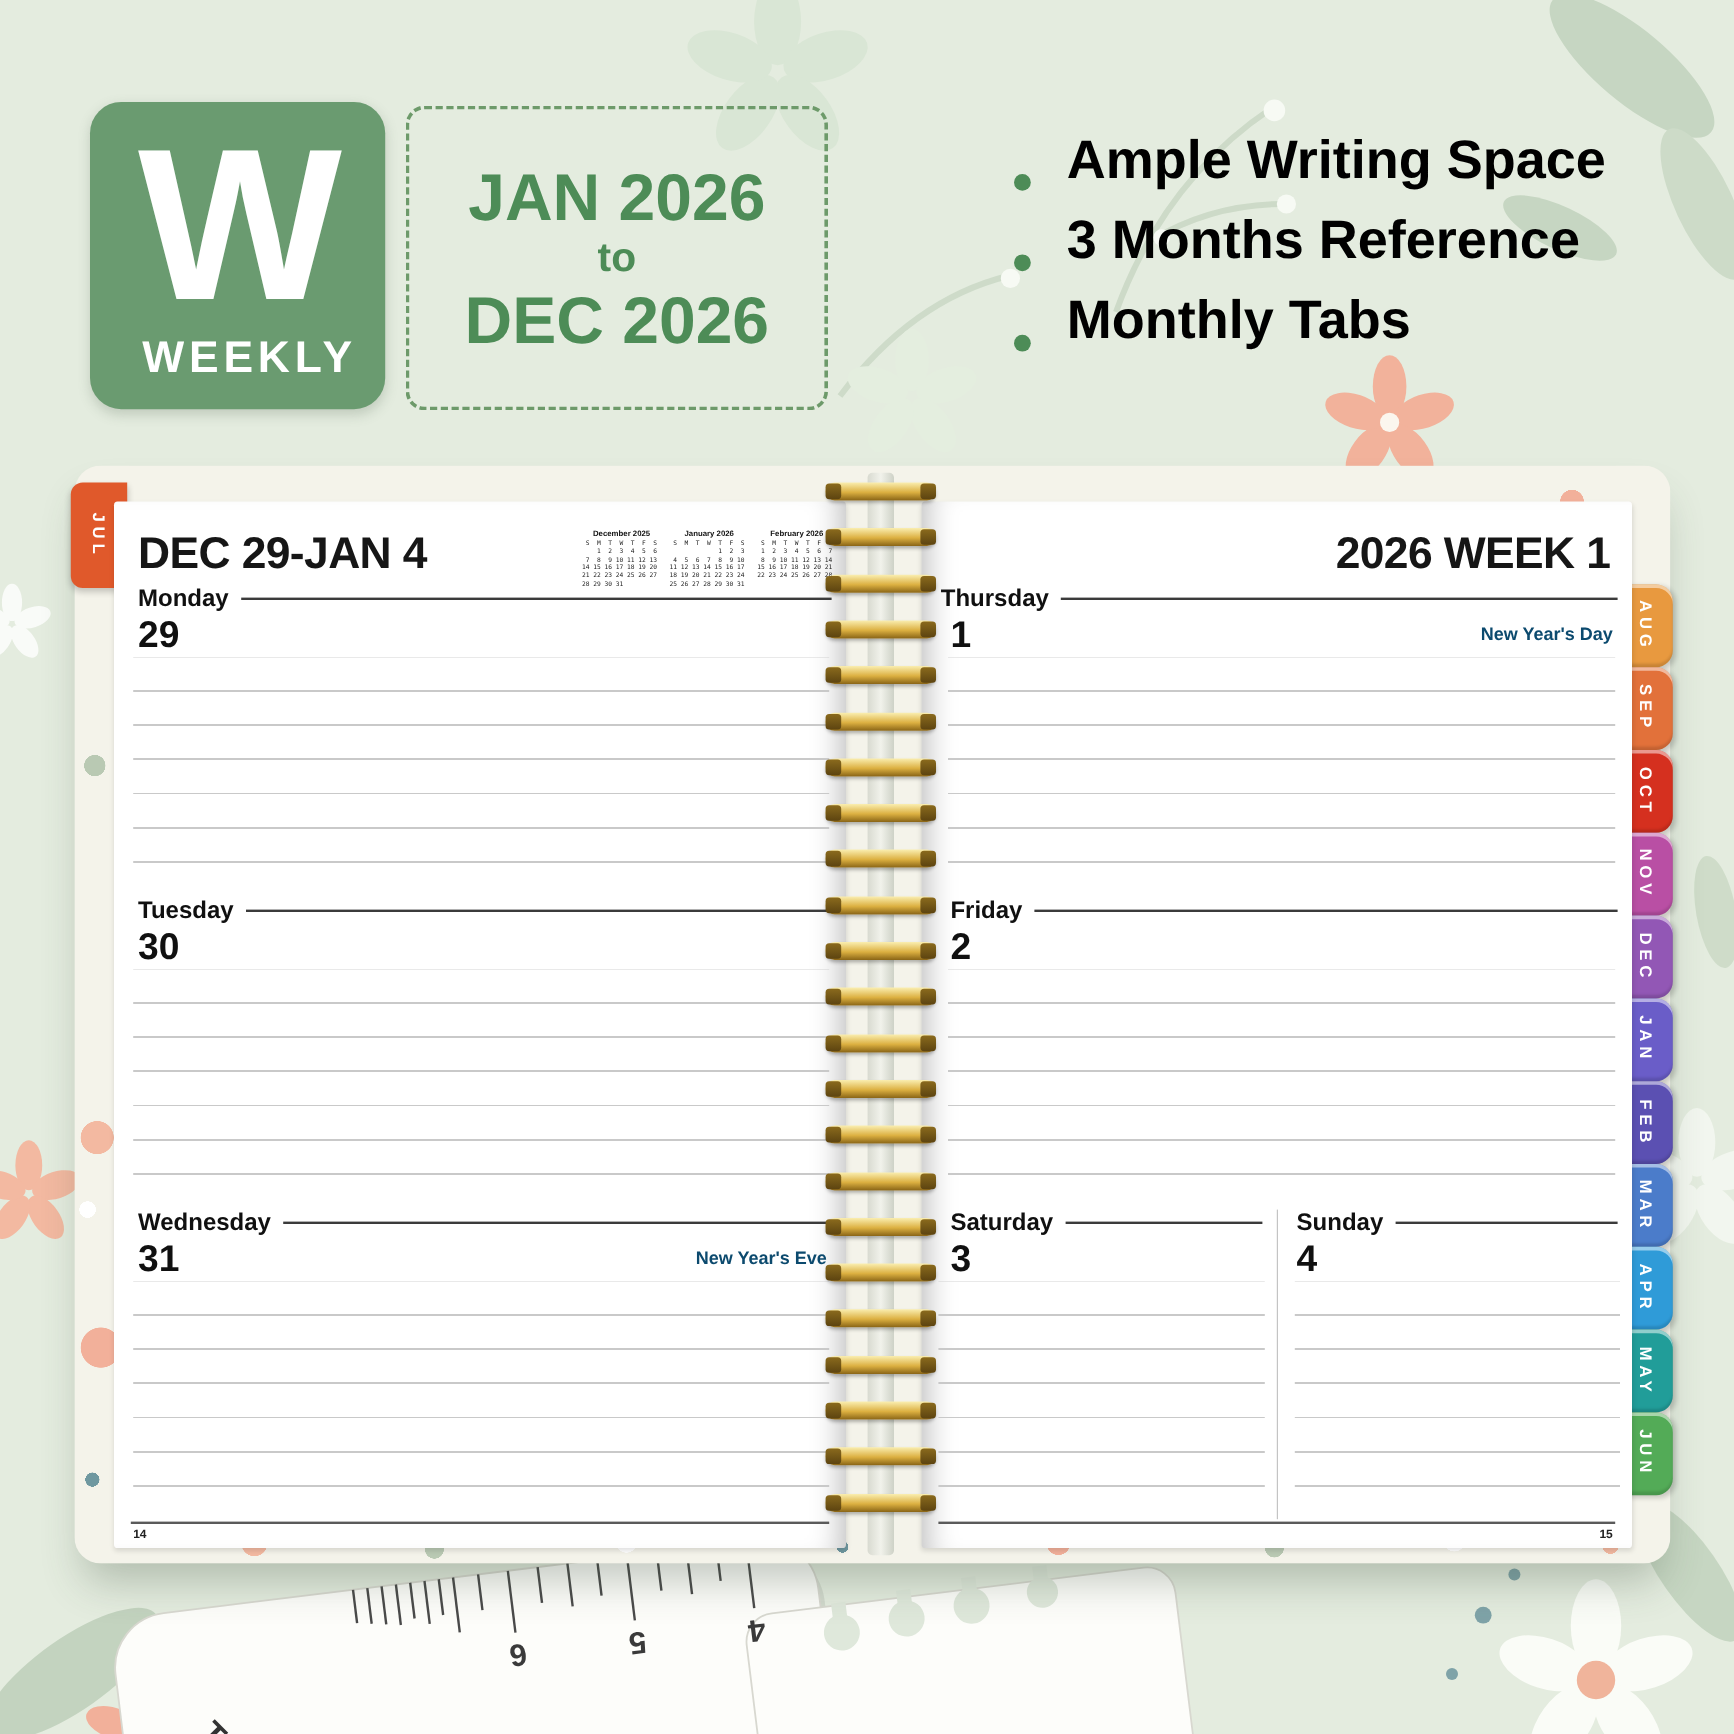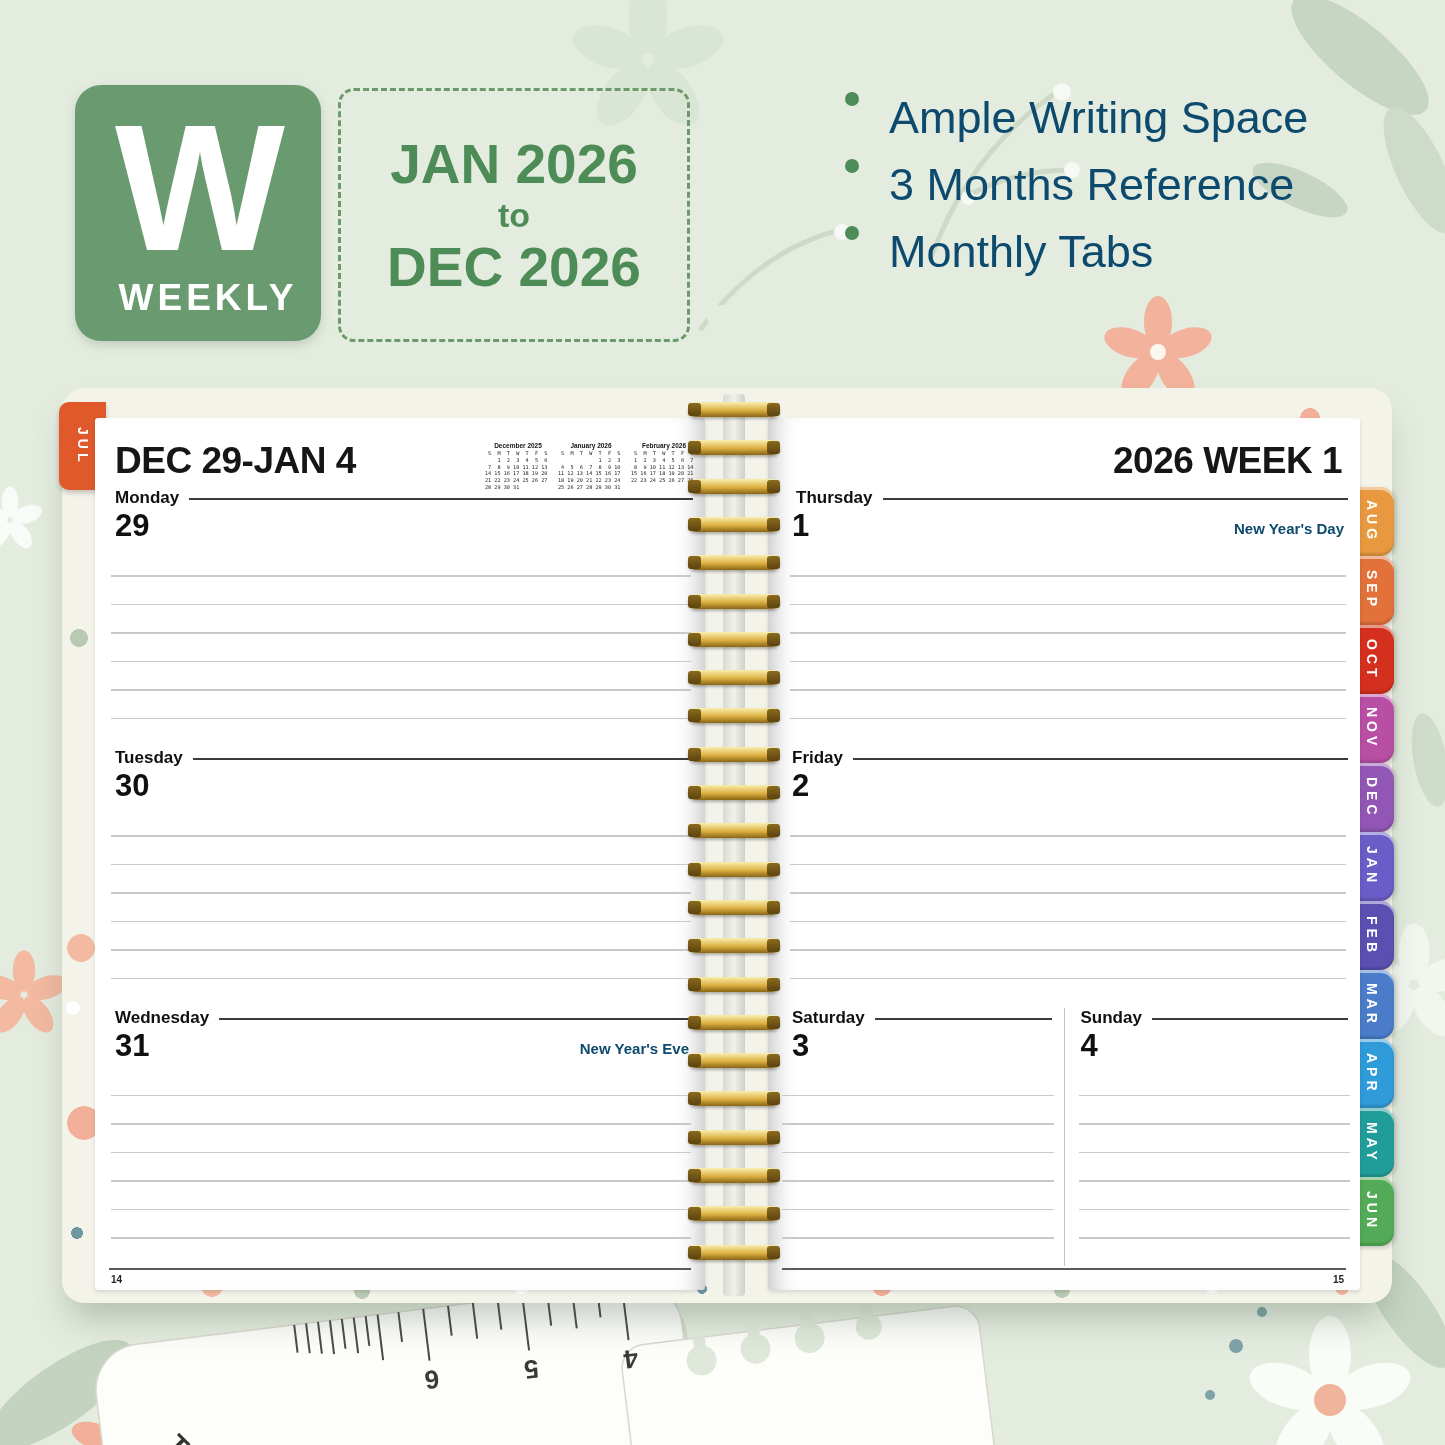--- a/index.html
+++ b/index.html
@@ -16,21 +16,21 @@
   .badge-w{font-size:180px;font-weight:800;line-height:186px;margin-top:10px;letter-spacing:-4px;}
   .badge-weekly{font-size:37px;font-weight:700;letter-spacing:4px;margin-top:-4px;margin-left:20px;}
 
   .range-box{position:absolute;left:338px;top:88px;width:346px;height:248px;z-index:4;
              border:3px dashed #6d9a6a;border-radius:16px;display:flex;flex-direction:column;
              justify-content:center;align-items:center;color:#4d8c57;font-weight:800;}
   .range-big{font-size:55px;letter-spacing:0px;}
   .range-to{font-size:34px;font-weight:700;margin:0px 0;}
 
   .features{position:absolute;left:845px;top:92px;z-index:4;}
-  .feature{display:flex;align-items:flex-start;height:67px;color:#0c4a6e;font-weight:400;font-size:45px;}
+  .feature{display:flex;align-items:flex-end;height:67px;color:#000000;font-weight:700;font-size:45px;}
   .feature-dot{width:14px;height:14px;border-radius:50%;background:#4d8c57;margin-right:30px;flex:none;}
 
   
   .cover{position:absolute;left:62px;top:388px;width:1330px;height:915px;z-index:2;
          border-radius:22px;background:#f4f3ea;
          box-shadow:0 22px 35px -8px rgba(60,80,60,.30);
          background-image:
            radial-gradient(circle 9px  at 17px 250px,#b9c9b3 0 97%,transparent 100%),
            radial-gradient(circle 14px at 19px 560px,#f3b9a1 0 97%,transparent 100%),
            radial-gradient(circle 7px  at 11px 620px,#ffffff 0 97%,transparent 100%),
@@ -61,21 +61,21 @@
   .page-header.lft{left:20px;}
   .page-header.rgt{right:18px;}
 
   .minical-row{position:absolute;top:24px;right:8px;display:flex;gap:7px;}
   .minical{width:66px;}
   .minical-title{font-size:6.5px;font-weight:700;text-align:center;color:#111;margin-bottom:1px;}
   .minical pre{margin:0;font-family:"DejaVu Sans Mono",monospace;font-size:5.2px;line-height:6.8px;color:#222;white-space:pre;}
 
   .day-sec{position:absolute;left:0;right:0;}
   .day-row{display:flex;padding:0 12px 0 20px;}
-  .day-name{font-size:17px;font-weight:700;color:#101010;flex:none;text-align:right;}
+  .day-name{font-size:20px;font-weight:700;color:#101010;flex:none;text-align:right;}
   .day-rule{flex:1;border-top:2px solid #3b3b3b;margin:10px 0 0 10px;}
   .day-num{font-size:31px;font-weight:800;color:#101010;padding-left:20px;line-height:32px;margin-top:2px;}
   .holiday{position:absolute;right:16px;top:32px;font-size:15px;font-weight:700;color:#0c4a6e;}
   .ruled{position:absolute;left:16px;right:14px;top:60px;bottom:4px;
          background:repeating-linear-gradient(to bottom,transparent 0 27px,#c9c9c9 27px 28.5px);}
   .split{display:flex;position:absolute;inset:0;}
   .half{position:relative;flex:1;}
   .half+.half{border-left:1px solid #c4c4c4;}
   .half .ruled{left:14px;right:10px;}
   .page-bottomline{position:absolute;left:14px;right:14px;bottom:20px;border-top:2px solid #5a5a5a;}
@@ -333,21 +333,21 @@
     </div>
 
     <div class="page-bottomline"></div>
     <div class="page-num lft">14</div>
   </div>
 
   <div class="page page-right">
     <div class="page-header rgt">2026 WEEK 1</div>
 
     <div class="day-sec" style="top:70px;height:260px">
-      <div class="day-row" style="padding-left:28px">
+      <div class="day-row" style="padding-left:16px">
           <span class="day-name">Thursday</span>
           <span class="day-rule"></span>
         </div>
       <div class="day-num" style="padding-left:24px">1</div>
       <div class="holiday">New Year's Day</div>
       <div class="ruled" style="left:22px"></div>
     </div>
     <div class="day-sec" style="top:330px;height:260px">
       <div class="day-row" style="padding-left:24px">
           <span class="day-name">Friday</span>

